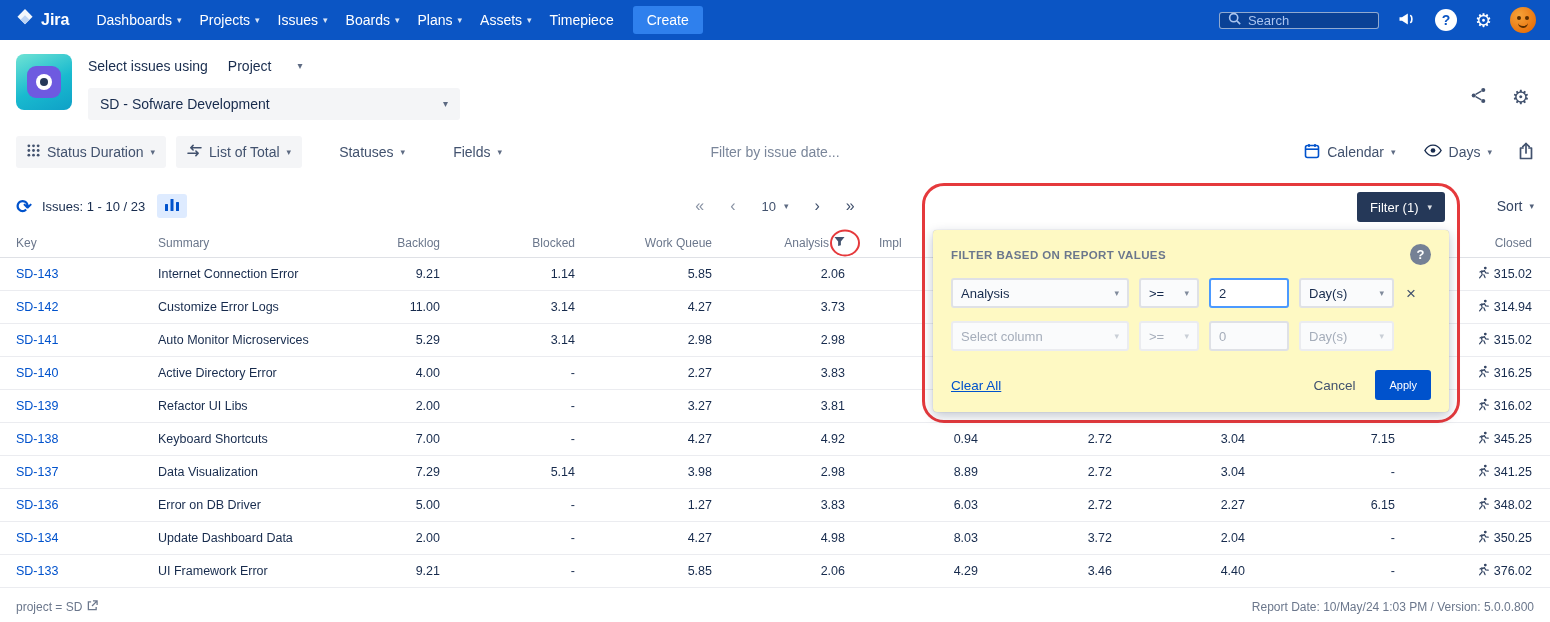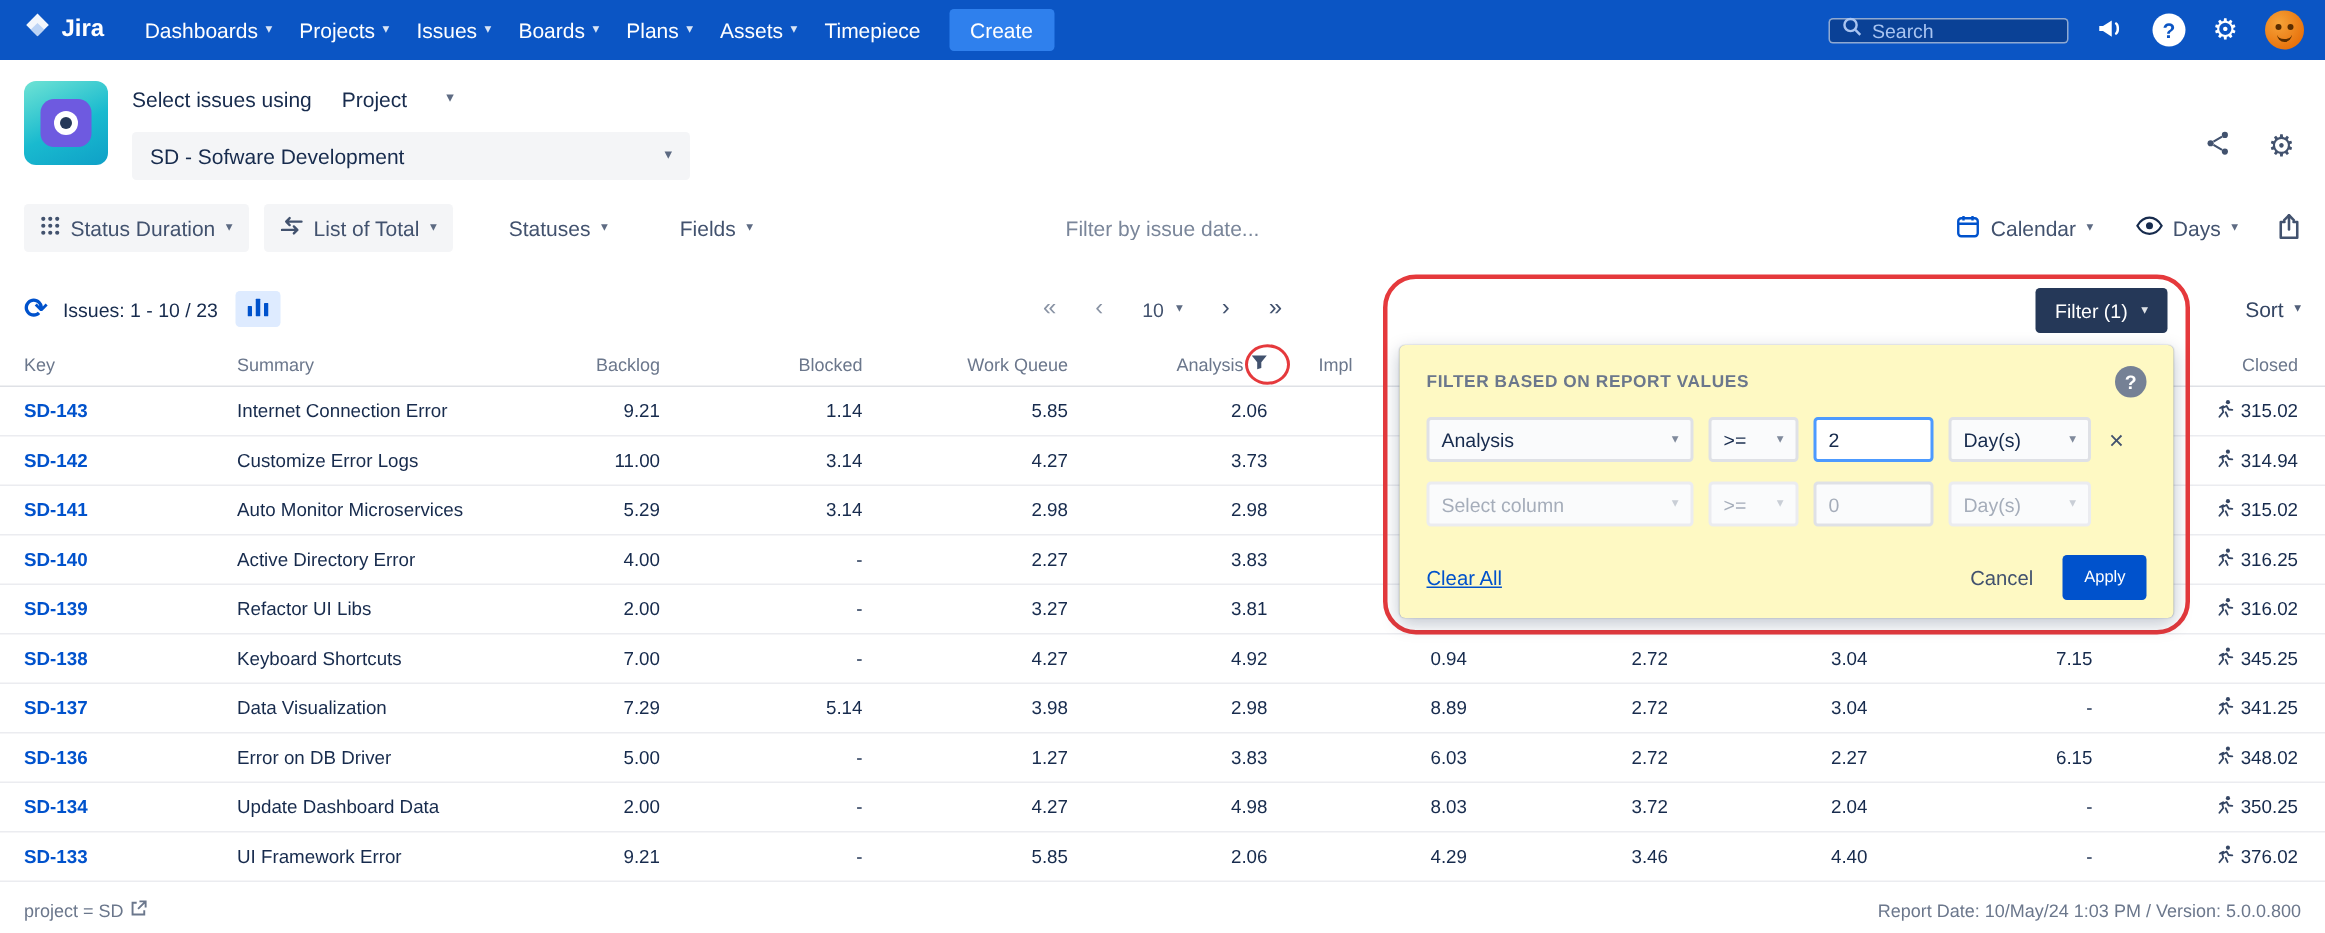--- a/index.html
+++ b/index.html
@@ -63,21 +63,21 @@
   .grid-cols { display:grid; grid-template-columns:142px 168px 114px 135px 137px 133px 133px 134px 133px 150px 137px; }
   .thead { padding-left:16px; height:30px; align-items:center; border-bottom:1px solid #DFE1E6; color:#6B778C; font-size:12px; }
   .th { white-space:nowrap; }
   .th.num, .cell.num { text-align:right; }
   .th-analysis { position:relative; display:flex; justify-content:flex-end; align-items:center; gap:5px; }
   .th-impl { text-align:left; padding-left:34px; }
   .th-closed { text-align:right; }
   .circle-annot { position:absolute; right:-15px; top:50%; transform:translateY(-50%); width:30px; height:27px; border:2.5px solid #E5393C; border-radius:50%; pointer-events:none; }
   .trow { padding-left:16px; height:33px; align-items:center; border-bottom:1px solid #EBECF0; font-size:12.5px; color:#172B4D; cursor:pointer; }
   .cell { white-space:nowrap; overflow:hidden; }
-  .cell.key a { color:#0052CC; text-decoration:none; font-size:12.5px; cursor:pointer;font-weight:bold; }
+  .cell.key a { color:#0052CC; text-decoration:none; font-size:12.5px; cursor:pointer; }
   .cell.closed { display:flex; justify-content:flex-end; align-items:center; gap:4px; }
 
   
   .annotation-rect { position:absolute; left:922px; top:183px; width:538px; height:240px; border:3px solid #E5393C; border-radius:22px; z-index:40; }
   .filter-btn { position:absolute; top:6px; right:12px; height:30px; background:#253858; color:#fff; border:none; border-radius:3px; display:flex; align-items:center; gap:9px; padding:0 13px; font-size:13px; cursor:pointer; font-family:inherit; }
   .filter-panel { position:absolute; left:8px; top:44px; right:8px; bottom:8px; background:#fef9c3; border-radius:4px; box-shadow:0 4px 12px rgba(9,30,66,.25), 0 0 1px rgba(9,30,66,.31); padding:14px 18px; }
   .fp-head { display:flex; align-items:center; justify-content:space-between; }
   .fp-title { font-size:11.5px; font-weight:bold; color:#6B778C; letter-spacing:.4px; }
   .fp-help { width:21px; height:21px; border-radius:50%; background:#758195; color:#fff; font-size:13px; font-weight:bold; display:flex; align-items:center; justify-content:center; cursor:pointer; }
   .fp-row { display:flex; align-items:center; gap:10px; margin-top:13px; }

